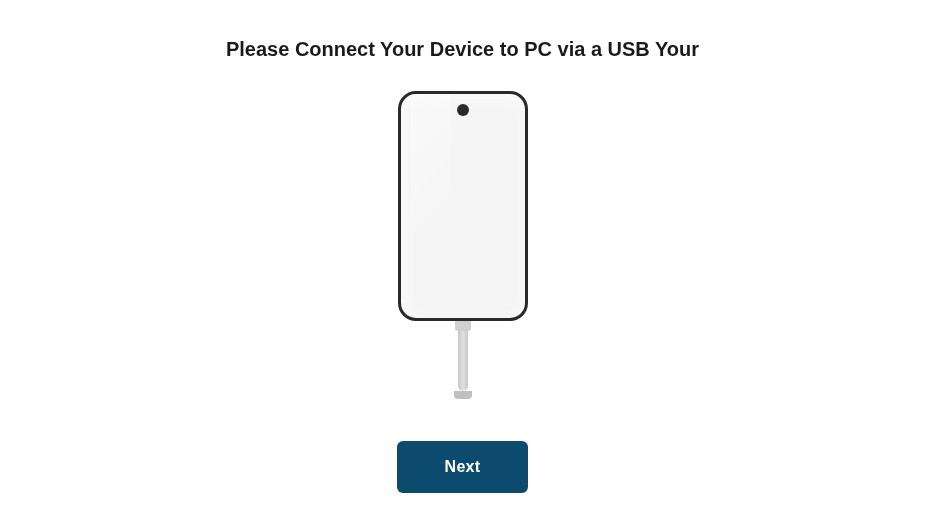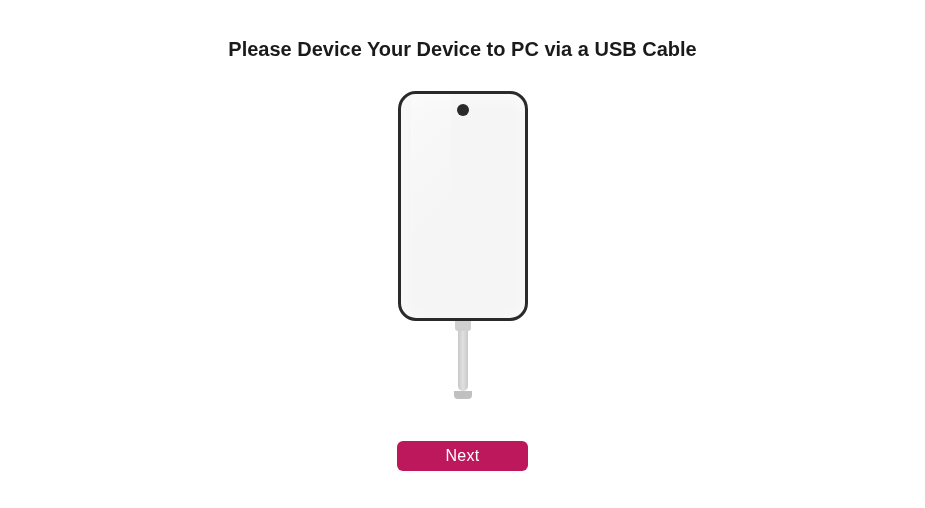--- a/index.html
+++ b/index.html
@@ -123,35 +123,35 @@
     .cable-end {
       width: 18px;
       height: 8px;
       background: #c0c0c0;
       border-radius: 0 0 4px 4px;
     }
 
     .next-button {
       margin-top: 42px;
       width: 131px;
-      height: 30px;
-      background: #be185d;
+      height: 52px;
+      background: #0c4a6e;
       color: #ffffff;
       border: none;
       border-radius: 6px;
       font-size: 16px;
-      font-weight: 400;
+      font-weight: 700;
       cursor: pointer;
       letter-spacing: 0.3px;
     }
   </style>
 </head>
 <body>
 
-<h1 class="page-title">Please Device Your Device to PC via a USB Cable</h1>
+<h1 class="page-title">Please Connect Your Device to PC via a USB Your</h1>
 
 <div class="illustration-area">
 
   <div class="phone-wrapper">
 
     <div class="phone-body">
       <div class="phone-shine"></div>
       <div class="phone-side-button"></div>
 
       <div class="chain-icon">

